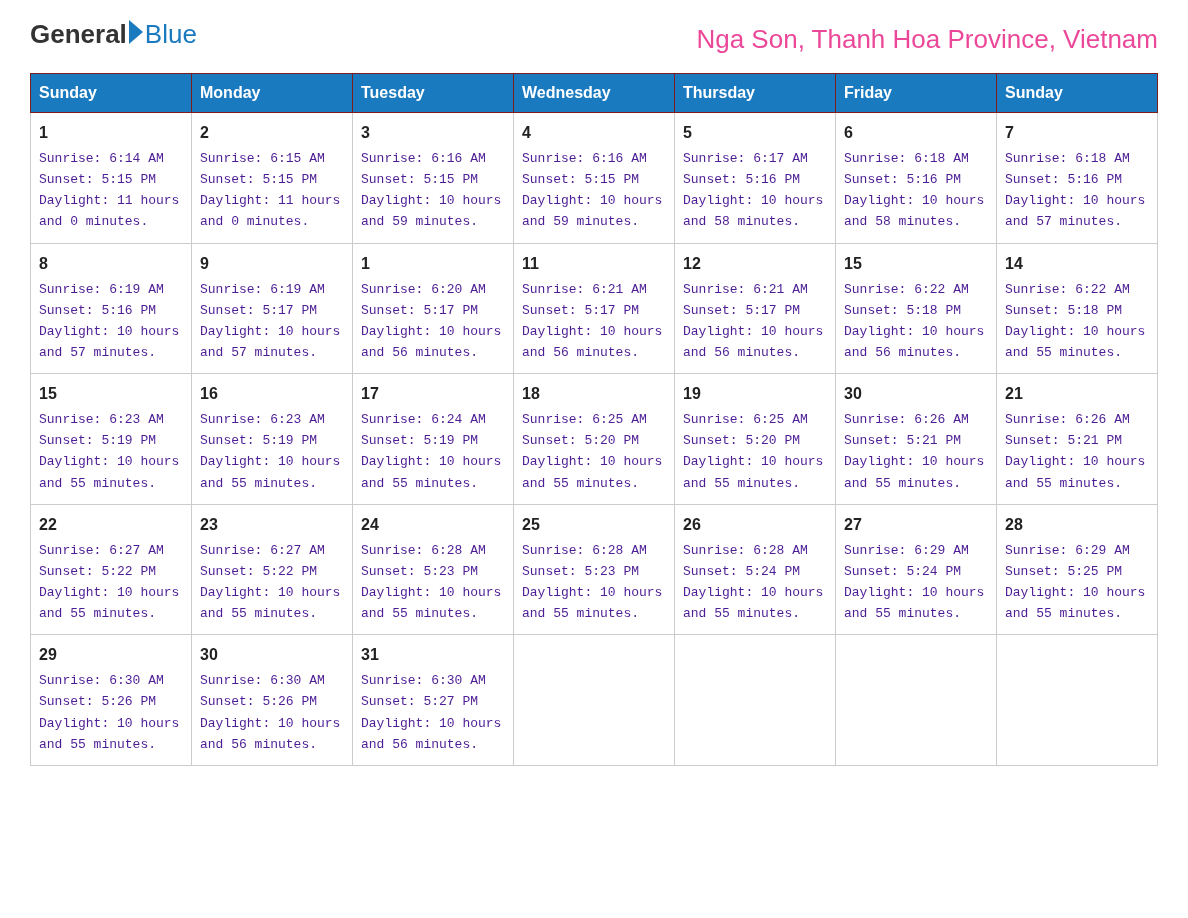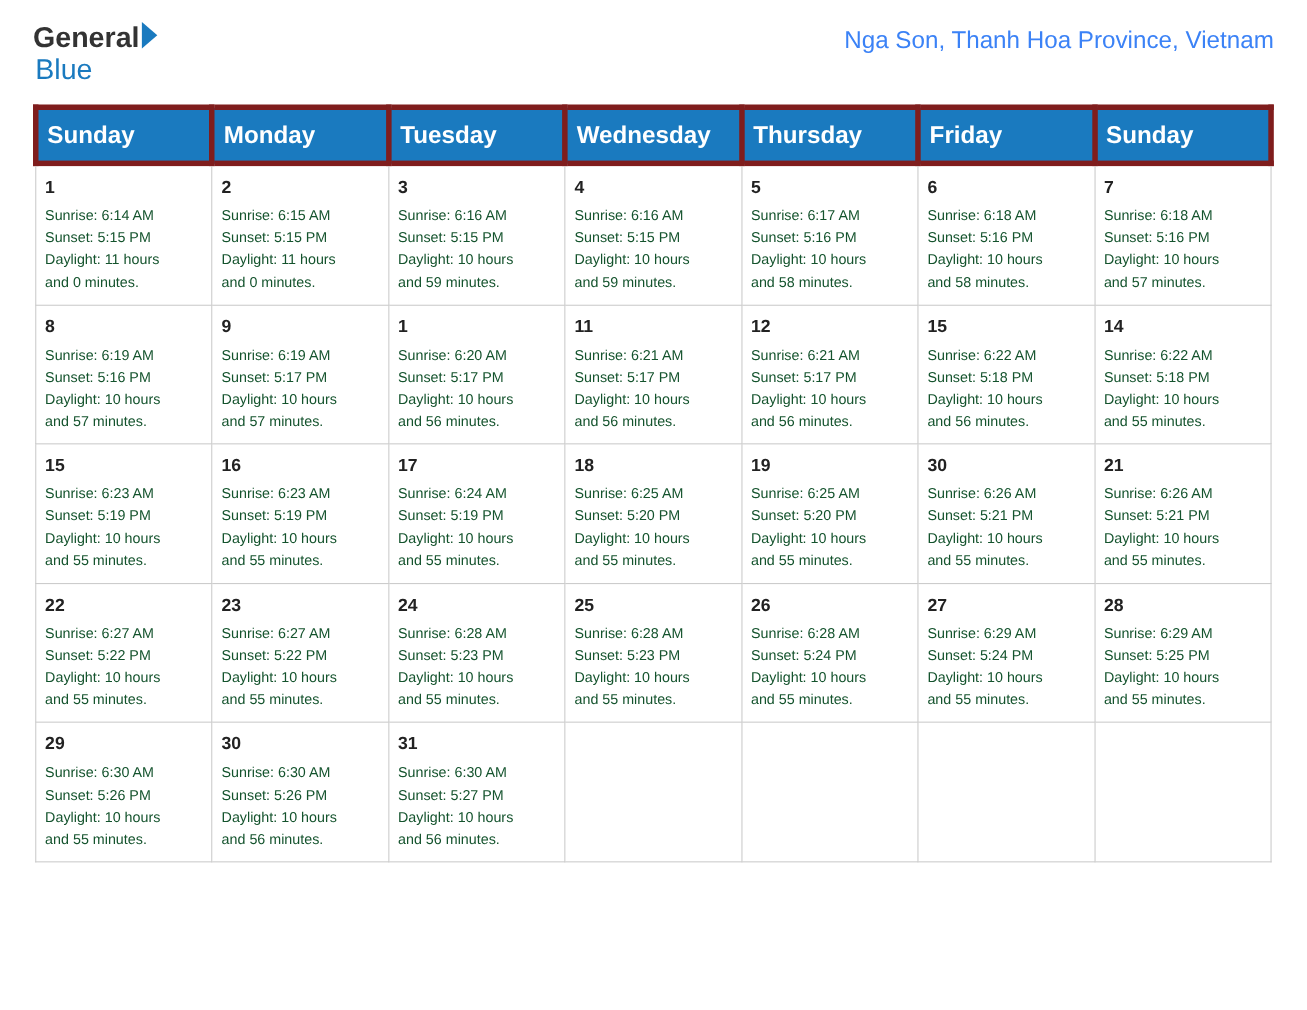--- a/index.html
+++ b/index.html
@@ -37,74 +37,75 @@
       margin-top: -4px;
     }
     .logo-blue {
       font-size: 26px;
       font-weight: normal;
       color: #1a7abf;
       margin-left: 2px;
     }
     .logo-block {
       display: flex;
-      flex-direction: column;
+      flex-direction: row;
       line-height: 1.1;
     }
     .logo-line1 {
       display: flex;
       align-items: center;
     }
     .title-area {
       text-align: right;
     }
     .month-title {
       font-size: 52px;
       font-weight: bold;
       color: #222;
       line-height: 1.1;
     }
     .location-title {
-      font-size: 22px;
-      color: #3b82f6;
+      font-size: 26px;
+      color: #ec4899;
       margin-top: 4px;
     }
     table {
       width: 100%;
       border-collapse: collapse;
       table-layout: fixed;
     }
     thead tr th {
       background-color: #1a7abf;
       color: #fff;
-      font-size: 22px;
+      font-size: 16px;
       font-weight: bold;
       padding: 10px 8px;
       text-align: left;
-      border: 5px solid #7f1d1d;
+      border: 1px solid #7f1d1d;
     }
     tbody tr td {
       vertical-align: top;
       padding: 8px 8px 10px 8px;
       border: 1px solid #ccc;
       font-size: 13px;
       color: #222;
       min-height: 90px;
       line-height: 1.5;
     }
     .day-number {
       font-size: 16px;
       font-weight: bold;
       display: block;
       margin-bottom: 3px;
     }
     .day-info {
       font-size: 13px;
       line-height: 1.55;
-      color: #14532d;
+      color: #4c1d95;
+      font-family: Liberation Mono, monospace;
     }
     tbody tr td.empty {
       background: #fff;
     }
     tbody tr:nth-child(odd) td {
       background-color: #fff;
     }
     tbody tr:nth-child(even) td {
       background-color: #fff;
     }

